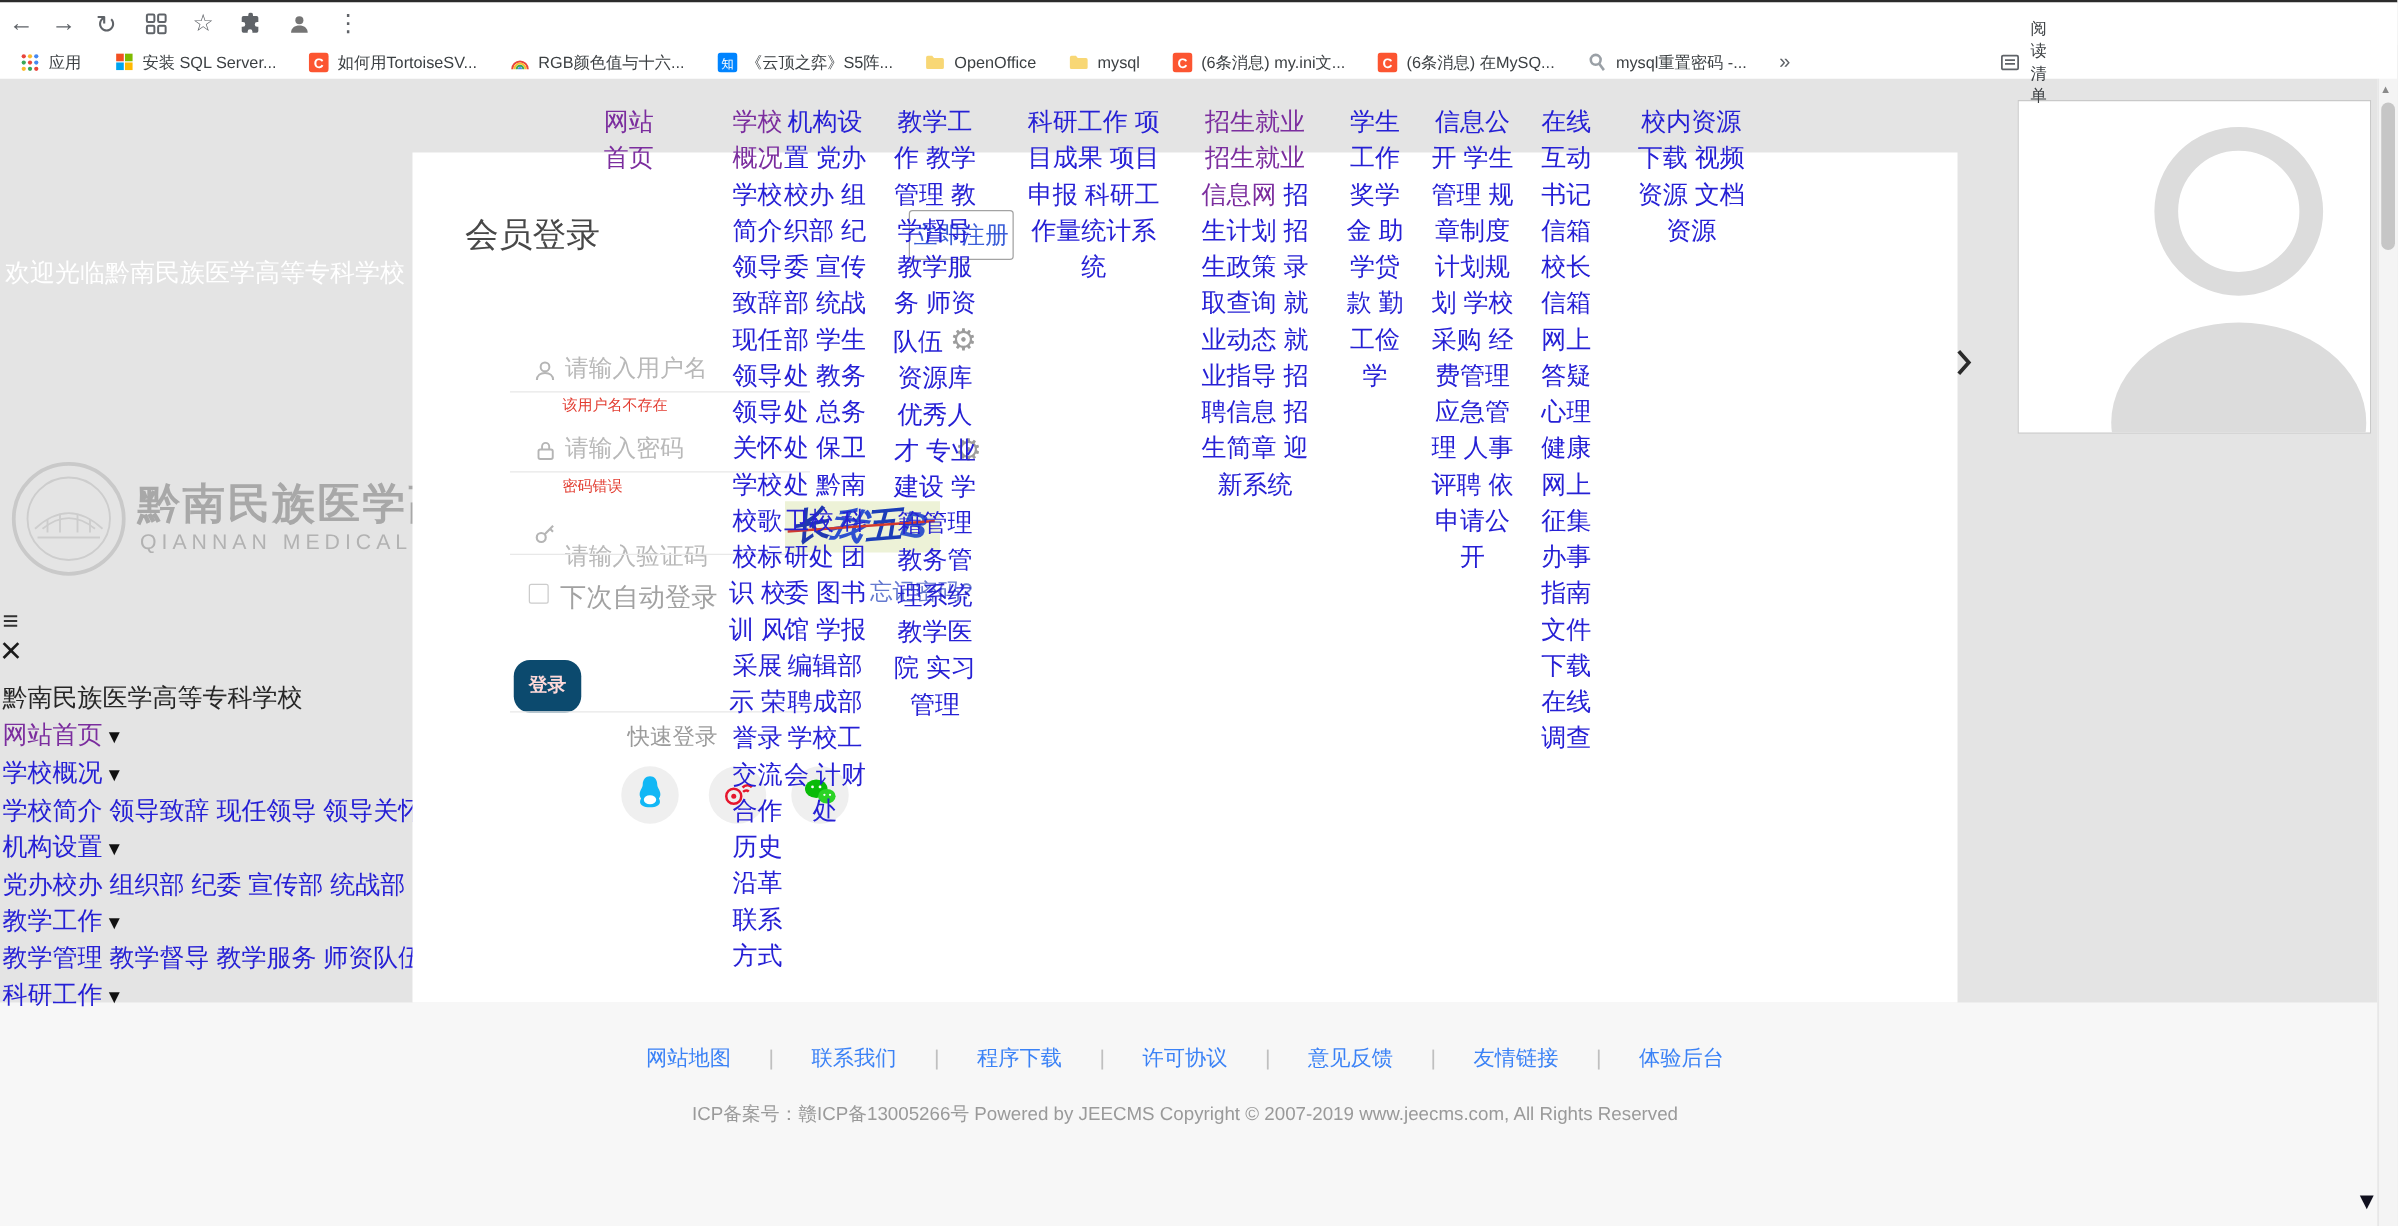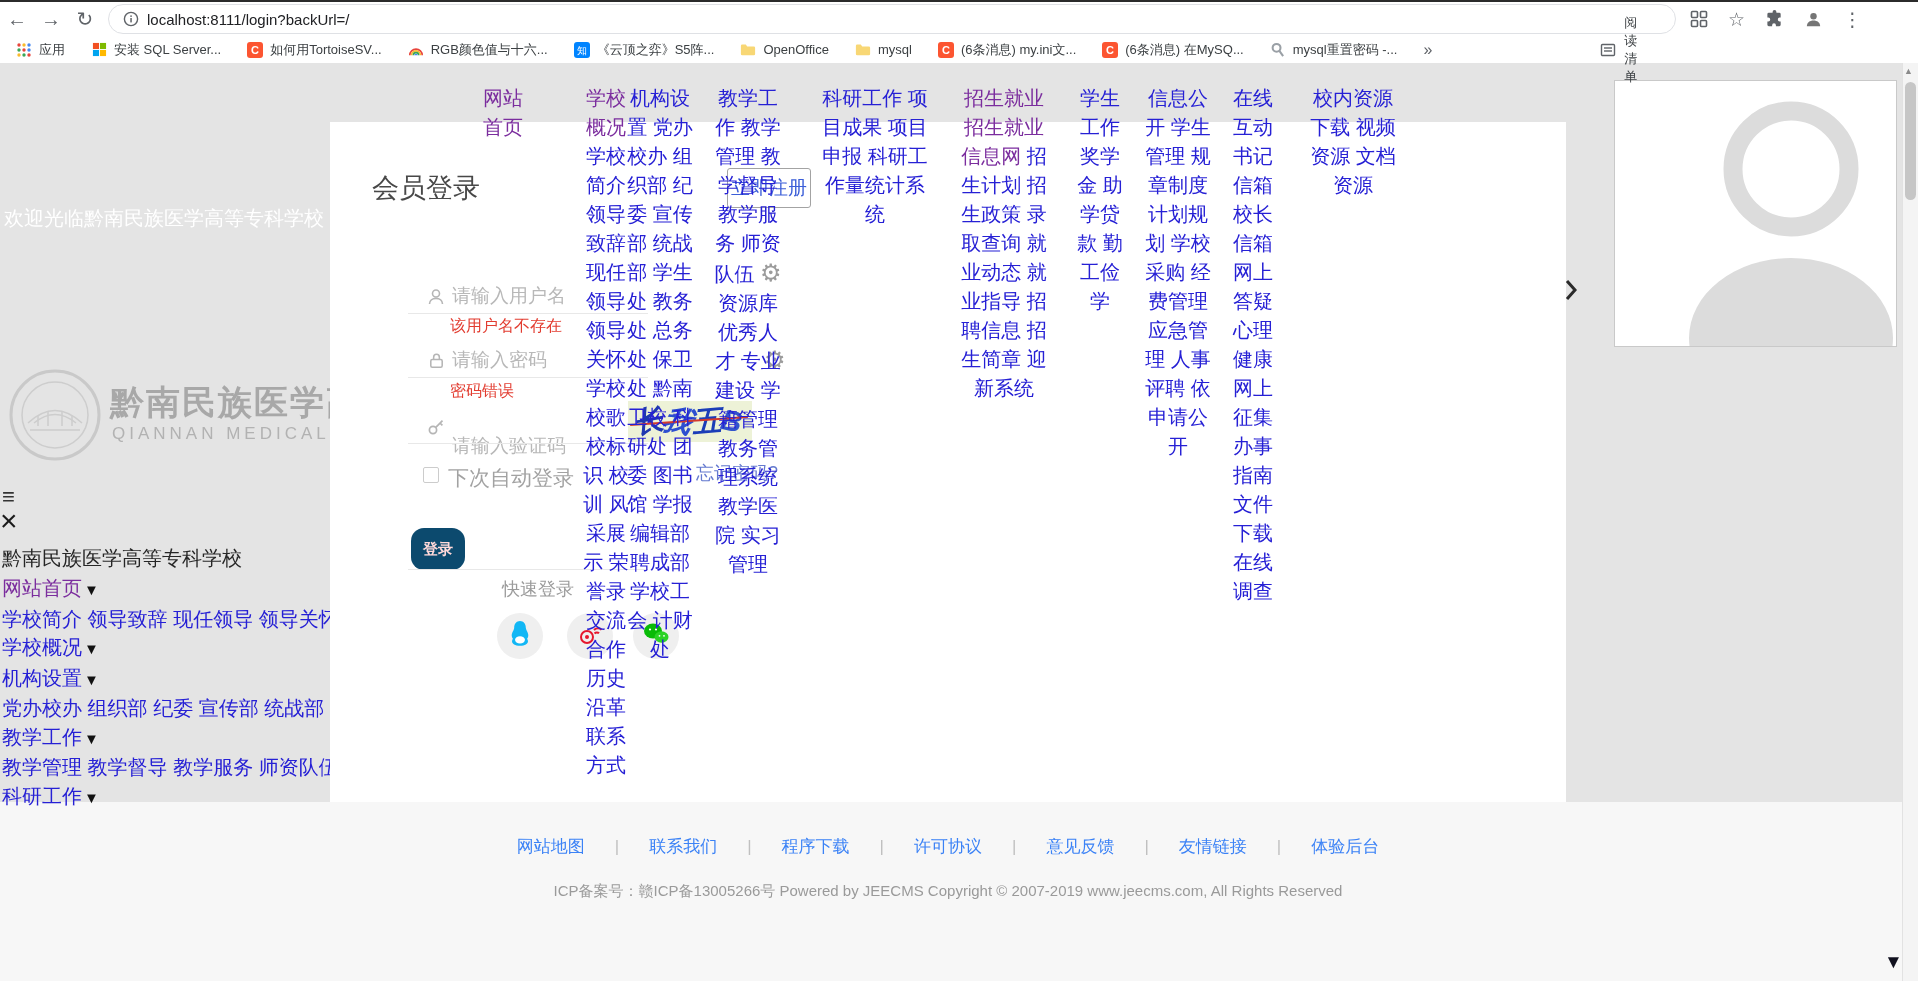--- a/index.html
+++ b/index.html
@@ -49,21 +49,21 @@
   .mcol a{color:#2620d5}
   .mcol a.v{color:#7b2d9e}
   .gear{color:#9c9c9c;font-size:24px}
   #logintitle{position:absolute;top:170px;left:372px;font-size:27px;color:#484848;z-index:3}
   #register{position:absolute;top:168px;left:727px;width:82px;height:38px;border:1px solid #a3a3a3;border-radius:3px;
             background:#fff;display:flex;align-items:center;justify-content:center;font-size:19px;color:#3b5ed8;z-index:3}
   .fico{position:absolute;z-index:3}
   .fld{position:absolute;border:none;outline:none;background:transparent;font-size:19px;width:190px;height:26px;color:#333;z-index:3;padding:0}
   .fld::placeholder{color:#b8b8b8}
   .ul{position:absolute;width:240px;height:1px;background:#e8e8e8;z-index:3}
-  .err{position:absolute;font-size:16px;color:#e23c30;z-index:3;white-space:nowrap}
+  .err{position:absolute;font-size:12px;color:#e23c30;z-index:3;white-space:nowrap}
   #captcha{position:absolute;top:401px;left:628px;width:124px;height:41px;background:#edf2d7;z-index:3;overflow:hidden}
   #captcha .ch{display:inline-block;font-size:29px;font-weight:bold;font-style:italic;line-height:41px}
   #capline{position:absolute;top:19px;left:2px;width:118px;height:2px;background:#d23a2e;transform:rotate(-4deg)}
   #gearic{position:absolute;top:346px;left:764px;z-index:3}
   #forgot{position:absolute;top:461px;left:696px;font-size:18px;color:#6479cf;z-index:3}
   #autochk{position:absolute;top:467px;left:423px;width:16px;height:16px;border:1px solid #ccc;border-radius:2px;background:#fff;z-index:3;appearance:none;-webkit-appearance:none;margin:0}
   #autolbl{position:absolute;top:464px;left:448px;font-size:21px;color:#a2a2a2;z-index:3;white-space:nowrap}
   #loginbtn{position:absolute;top:528px;left:411px;width:54px;height:42px;border:none;border-radius:13px;background:#0c4a6e;
             color:#ffd9d9;font-size:15px;font-weight:bold;z-index:3;line-height:26px;text-align:center;padding:0}
   #divider{position:absolute;top:569px;left:408px;width:240px;height:1px;background:#e8e8e8;z-index:3}
@@ -89,30 +89,20 @@
   #icp{position:absolute;top:882px;left:330px;width:1236px;text-align:center;font-size:15px;color:#9a9a9a;z-index:3}
 </style>
 </head>
 <body>
 
 <div id="topline"></div>
 <div id="toolbar">
   <span class="navbtn">←</span>
   <span class="navbtn">→</span>
   <span class="navbtn">↻</span>
-  <div id="omnibox">
-    <span class="obicon">
-      <svg width="16" height="16" viewBox="0 0 16 16">
-          <circle cx="8" cy="8" r="6.6" fill="none" stroke="#5f6368" stroke-width="1.4"></circle>
-          <rect x="7.3" y="7" width="1.5" height="4.4" fill="#5f6368"></rect>
-          <rect x="7.3" y="4.4" width="1.5" height="1.5" fill="#5f6368"></rect>
-        </svg>
-    </span>
-    <span class="url">localhost:8111/login?backUrl=/</span>
-  </div>
   <div class="tbright">
     <span class="tbicon">
       <svg width="18" height="18" viewBox="0 0 18 18">
           <g fill="none" stroke="#5f6368" stroke-width="1.6">
             <rect x="1.5" y="1.5" width="6" height="6" rx="1"></rect>
             <rect x="10.5" y="1.5" width="6" height="6" rx="1"></rect>
             <rect x="1.5" y="10.5" width="6" height="6" rx="1"></rect>
             <rect x="10.5" y="10.5" width="6" height="6" rx="1"></rect>
           </g>
         </svg>
@@ -273,22 +263,22 @@
     </g>
   </svg>
 </div>
 <div id="brandcn">黔南民族医学高等专科学校</div>
 <div id="branden">QIANNAN MEDICAL COLLEGE</div>
 <div id="hamb">≡</div>
 <div id="closex">×</div>
 <div id="schoolname">黔南民族医学高等专科学校</div>
 <div id="sidemenu">
     <div><a class="purple">网站首页</a><span class="caret">▼</span></div>
+    <div><a class="blue">学校概况</a><span class="caret">▼</span></div>
     <div><a class="blue">学校简介</a> <a class="blue">领导致辞</a> <a class="blue">现任领导</a> <a class="blue">领导关怀</a></div>
-    <div><a class="blue">学校概况</a><span class="caret">▼</span></div>
     <div><a class="blue">机构设置</a><span class="caret">▼</span></div>
     <div><a class="blue">党办校办</a> <a class="blue">组织部</a> <a class="blue">纪委</a> <a class="blue">宣传部</a> <a class="blue">统战部</a></div>
     <div><a class="blue">教学工作</a><span class="caret">▼</span></div>
     <div><a class="blue">教学管理</a> <a class="blue">教学督导</a> <a class="blue">教学服务</a> <a class="blue">师资队伍</a></div>
     <div><a class="blue">科研工作</a><span class="caret">▼</span></div>
   </div>
 
 <div id="container"></div>
 
 <div id="mega">

